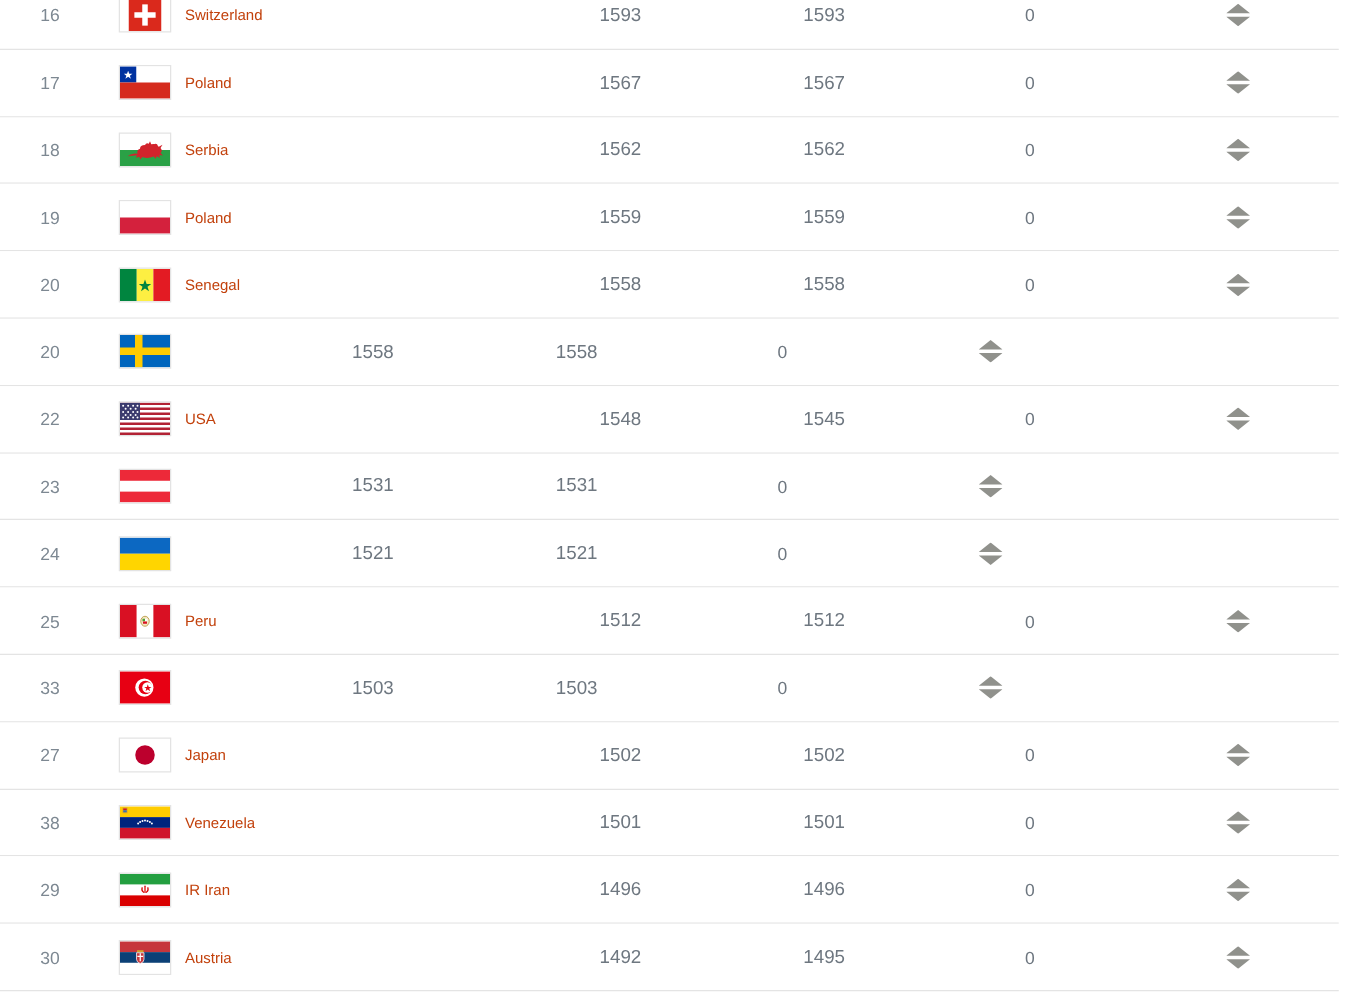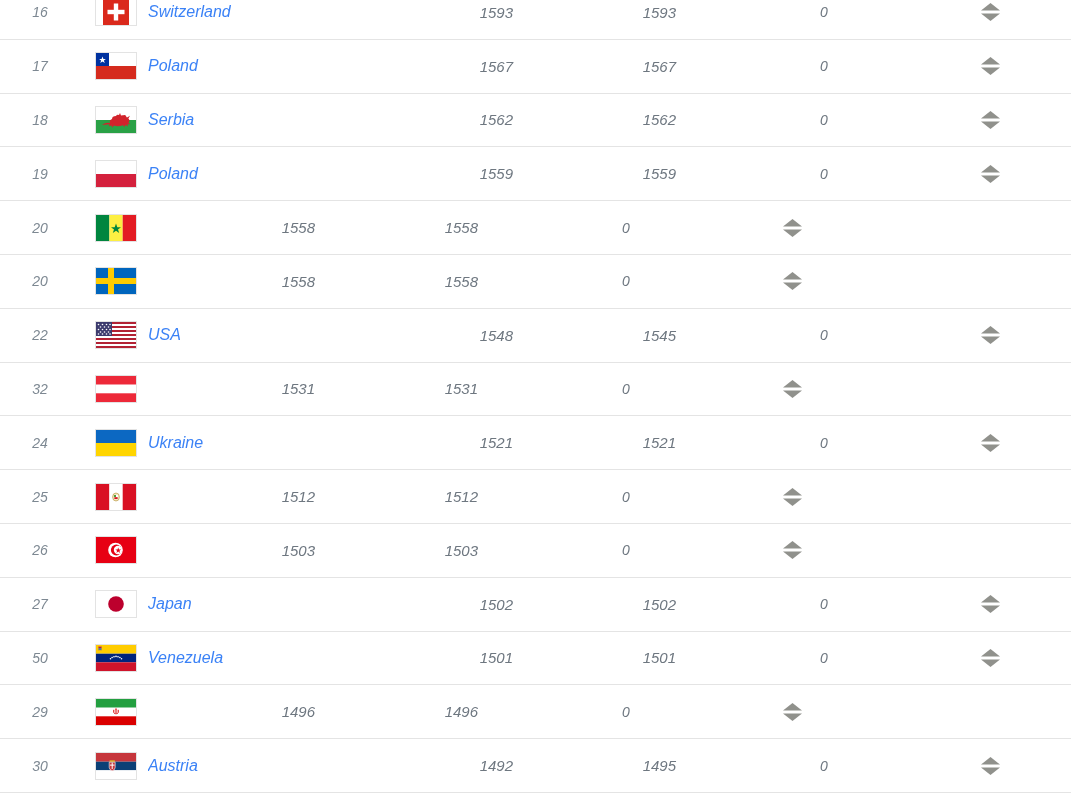--- a/index.html
+++ b/index.html
@@ -1,38 +1,38 @@
 <!DOCTYPE html>
 <html><head>
 <meta charset="utf-8">
 <style>
   html,body{margin:0;padding:0;background:#ffffff;}
   body{
     width:1085px;height:799px;overflow:hidden;
     font-family:"Liberation Sans","DejaVu Sans",sans-serif;
     -webkit-font-smoothing:antialiased;
   }
-  .viewport{width:1085px;height:799px;overflow:hidden;position:relative;font-style:italic;}
+  .viewport{width:1085px;height:799px;overflow:hidden;position:relative;}
   .table{width:1071px;position:absolute;top:-14px;left:0;}
   .row{
     display:flex;align-items:center;
     height:53.8px;box-sizing:border-box;
     border-bottom:1px solid #e4e4e4;
     background:#fff;cursor:pointer;
   }
   .cell{flex:0 0 auto;}
   .rank{width:80px;text-align:center;color:#7d8892;font-size:14px;}
   .flagcell{width:68px;display:flex;}
   .flagbox{
     margin-left:15px;width:42px;height:28px;box-sizing:border-box;
     border:1px solid #e3e3e3;background:#fff;
     display:flex;align-items:center;justify-content:center;overflow:hidden;
   }
   .flagbox svg{display:block;}
-  .name{width:198px;color:#3b82f6;font-size:16px;white-space:nowrap;overflow:hidden;}
+  .name{width:198px;color:#c2410c;font-size:12px;white-space:nowrap;overflow:hidden;}
   .pts{width:167px;text-align:right;color:#6e7780;font-size:15px;}
   .prev{width:163px;text-align:right;color:#6e7780;font-size:15px;}
   .pm{width:296px;text-align:center;color:#6e7780;font-size:14px;}
   .iconcell{width:36px;display:flex;justify-content:center;align-items:center;}
   .eqicon{display:block;width:19px;height:18px;}
 </style>
 </head>
 <body>
 
 <div class="viewport">
@@ -138,20 +138,21 @@
     <div class="cell flagcell">
       <span class="flagbox">
             <svg width="40" height="26" viewBox="0 0 40 26" xmlns="http://www.w3.org/2000/svg">
               <rect width="13.4" height="26" fill="#00853f"></rect>
               <rect x="13.4" width="13.3" height="26" fill="#fdef42"></rect>
               <rect x="26.7" width="13.3" height="26" fill="#e31b23"></rect>
               <path d="M20 8.6 21.3 12.2 25 12.2 22 14.4 23.2 18 20 15.8 16.8 18 18 14.4 15 12.2 18.7 12.2 Z" fill="#00853f"></path>
             </svg>
           </span>
     </div>
+    <div class="cell name">Senegal</div>
     <div class="cell pts">1558</div>
     <div class="cell prev">1558</div>
     <div class="cell pm">0</div>
     <div class="cell iconcell">
       <span class="eqicon"><svg width="19" height="18" viewBox="0 0 19 18" xmlns="http://www.w3.org/2000/svg" fill="#90918c">
               <polygon points="9.5,0 19,7.6 0,7.6"></polygon>
               <polygon points="0,10.4 19,10.4 9.5,18"></polygon>
             </svg></span>
     </div>
   </div>
@@ -223,21 +224,21 @@
     <div class="cell pm">0</div>
     <div class="cell iconcell">
       <span class="eqicon"><svg width="19" height="18" viewBox="0 0 19 18" xmlns="http://www.w3.org/2000/svg" fill="#90918c">
               <polygon points="9.5,0 19,7.6 0,7.6"></polygon>
               <polygon points="0,10.4 19,10.4 9.5,18"></polygon>
             </svg></span>
     </div>
   </div>
 
   <div class="row">
-    <div class="cell rank">32</div>
+    <div class="cell rank">23</div>
     <div class="cell flagcell">
       <span class="flagbox">
             <svg width="40" height="26" viewBox="0 0 40 26" xmlns="http://www.w3.org/2000/svg">
               <rect width="40" height="8.7" fill="#ed2939"></rect>
               <rect y="8.7" width="40" height="8.6" fill="#fff"></rect>
               <rect y="17.3" width="40" height="8.7" fill="#ed2939"></rect>
             </svg>
           </span>
     </div>
     <div class="cell pts">1531</div>
@@ -254,21 +255,20 @@
   <div class="row">
     <div class="cell rank">24</div>
     <div class="cell flagcell">
       <span class="flagbox">
             <svg width="40" height="26" viewBox="0 0 40 26" xmlns="http://www.w3.org/2000/svg">
               <rect width="40" height="13" fill="#0c68c2"></rect>
               <rect y="13" width="40" height="13" fill="#ffd500"></rect>
             </svg>
           </span>
     </div>
-    <div class="cell name">Ukraine</div>
     <div class="cell pts">1521</div>
     <div class="cell prev">1521</div>
     <div class="cell pm">0</div>
     <div class="cell iconcell">
       <span class="eqicon"><svg width="19" height="18" viewBox="0 0 19 18" xmlns="http://www.w3.org/2000/svg" fill="#90918c">
               <polygon points="9.5,0 19,7.6 0,7.6"></polygon>
               <polygon points="0,10.4 19,10.4 9.5,18"></polygon>
             </svg></span>
     </div>
   </div>
@@ -283,33 +283,34 @@
               <rect x="26.7" width="13.3" height="26" fill="#d91023"></rect>
               <g>
                 <ellipse cx="20" cy="13" rx="3.4" ry="4" fill="#f3e6c2" stroke="#b08c2c" stroke-width=".6"></ellipse>
                 <rect x="18" y="11" width="2" height="2" fill="#4c9f38"></rect>
                 <rect x="20" y="11" width="2" height="2" fill="#fff"></rect>
                 <rect x="18.4" y="13.2" width="3.2" height="1.8" fill="#d91023"></rect>
               </g>
             </svg>
           </span>
     </div>
+    <div class="cell name">Peru</div>
     <div class="cell pts">1512</div>
     <div class="cell prev">1512</div>
     <div class="cell pm">0</div>
     <div class="cell iconcell">
       <span class="eqicon"><svg width="19" height="18" viewBox="0 0 19 18" xmlns="http://www.w3.org/2000/svg" fill="#90918c">
               <polygon points="9.5,0 19,7.6 0,7.6"></polygon>
               <polygon points="0,10.4 19,10.4 9.5,18"></polygon>
             </svg></span>
     </div>
   </div>
 
   <div class="row">
-    <div class="cell rank">26</div>
+    <div class="cell rank">33</div>
     <div class="cell flagcell">
       <span class="flagbox">
             <svg width="40" height="26" viewBox="0 0 40 26" xmlns="http://www.w3.org/2000/svg">
               <rect width="40" height="26" fill="#e70013"></rect>
               <circle cx="19.5" cy="13" r="7.3" fill="#fff"></circle>
               <circle cx="20.3" cy="13" r="5.4" fill="#e70013"></circle>
               <circle cx="22" cy="13" r="4.2" fill="#fff"></circle>
               <path d="M22.2 10.4 23 12.5 25.2 12.5 23.4 13.8 24.1 15.9 22.2 14.6 20.4 15.9 21.1 13.8 19.3 12.5 21.5 12.5 Z" fill="#e70013"></path>
             </svg>
           </span>
@@ -341,21 +342,21 @@
     <div class="cell pm">0</div>
     <div class="cell iconcell">
       <span class="eqicon"><svg width="19" height="18" viewBox="0 0 19 18" xmlns="http://www.w3.org/2000/svg" fill="#90918c">
               <polygon points="9.5,0 19,7.6 0,7.6"></polygon>
               <polygon points="0,10.4 19,10.4 9.5,18"></polygon>
             </svg></span>
     </div>
   </div>
 
   <div class="row">
-    <div class="cell rank">50</div>
+    <div class="cell rank">38</div>
     <div class="cell flagcell">
       <span class="flagbox">
             <svg width="40" height="26" viewBox="0 0 40 26" xmlns="http://www.w3.org/2000/svg">
               <rect width="40" height="8.7" fill="#ffcc00"></rect>
               <rect y="8.7" width="40" height="8.6" fill="#00247d"></rect>
               <rect y="17.3" width="40" height="8.7" fill="#cf142b"></rect>
               <g fill="#fff">
                 <circle cx="14.5" cy="13.8" r=".8"></circle>
                 <circle cx="16.1" cy="12.5" r=".8"></circle>
                 <circle cx="18" cy="11.7" r=".8"></circle>
@@ -394,20 +395,21 @@
               <rect y="17.3" width="40" height="8.7" fill="#da0000"></rect>
               <g fill="none" stroke="#da0000" stroke-width="1" stroke-linecap="round">
                 <path d="M20 10.3 v4.6"></path>
                 <path d="M17.7 11.2 q-.7 2.6 1.2 3.6"></path>
                 <path d="M22.3 11.2 q.7 2.6 -1.2 3.6"></path>
               </g>
               <circle cx="20" cy="9.9" r=".55" fill="#da0000"></circle>
             </svg>
           </span>
     </div>
+    <div class="cell name">IR Iran</div>
     <div class="cell pts">1496</div>
     <div class="cell prev">1496</div>
     <div class="cell pm">0</div>
     <div class="cell iconcell">
       <span class="eqicon"><svg width="19" height="18" viewBox="0 0 19 18" xmlns="http://www.w3.org/2000/svg" fill="#90918c">
               <polygon points="9.5,0 19,7.6 0,7.6"></polygon>
               <polygon points="0,10.4 19,10.4 9.5,18"></polygon>
             </svg></span>
     </div>
   </div>

